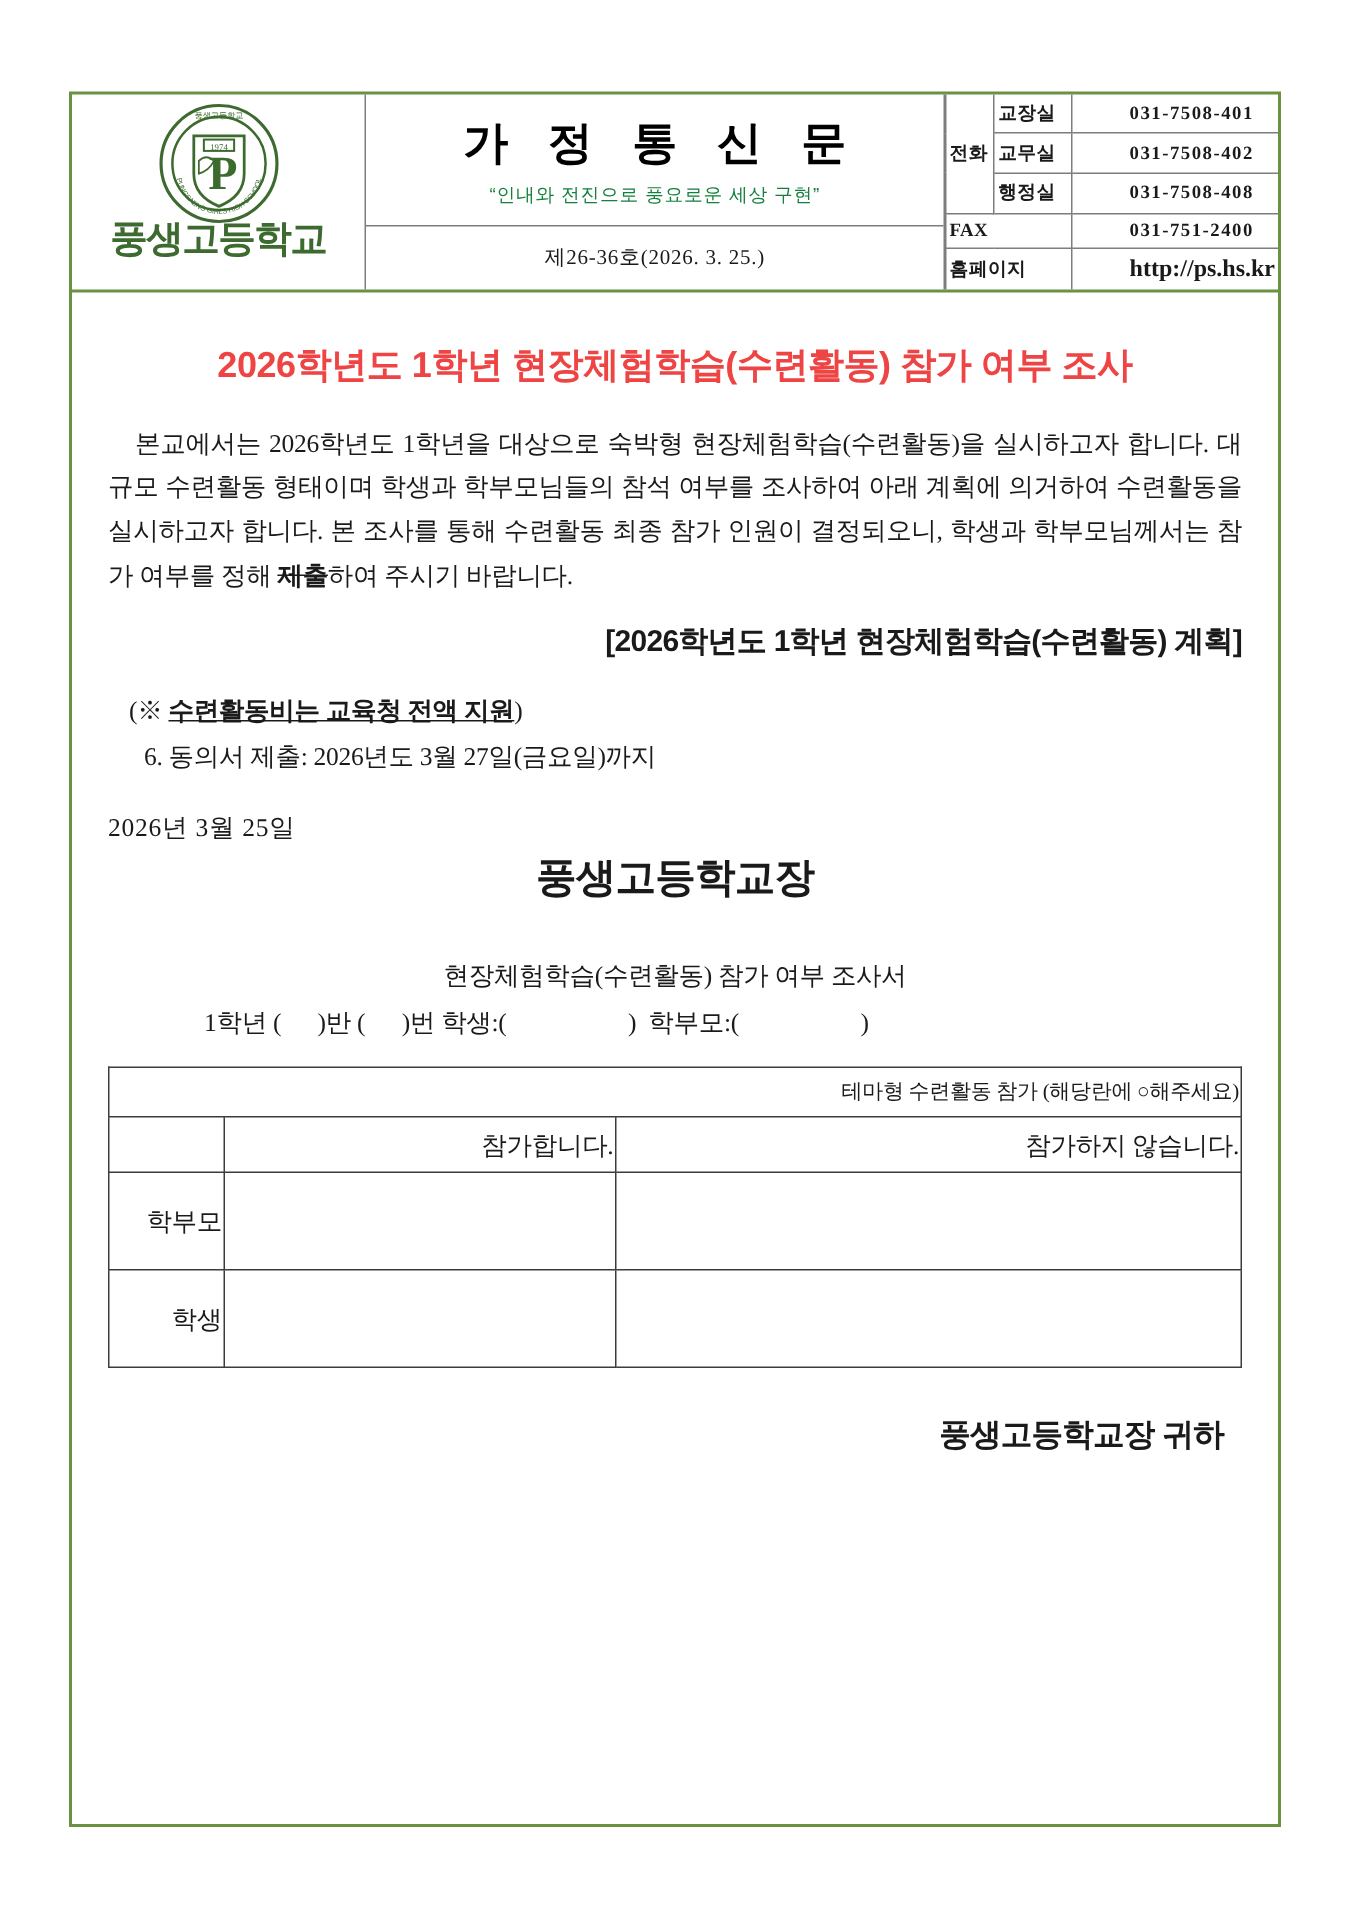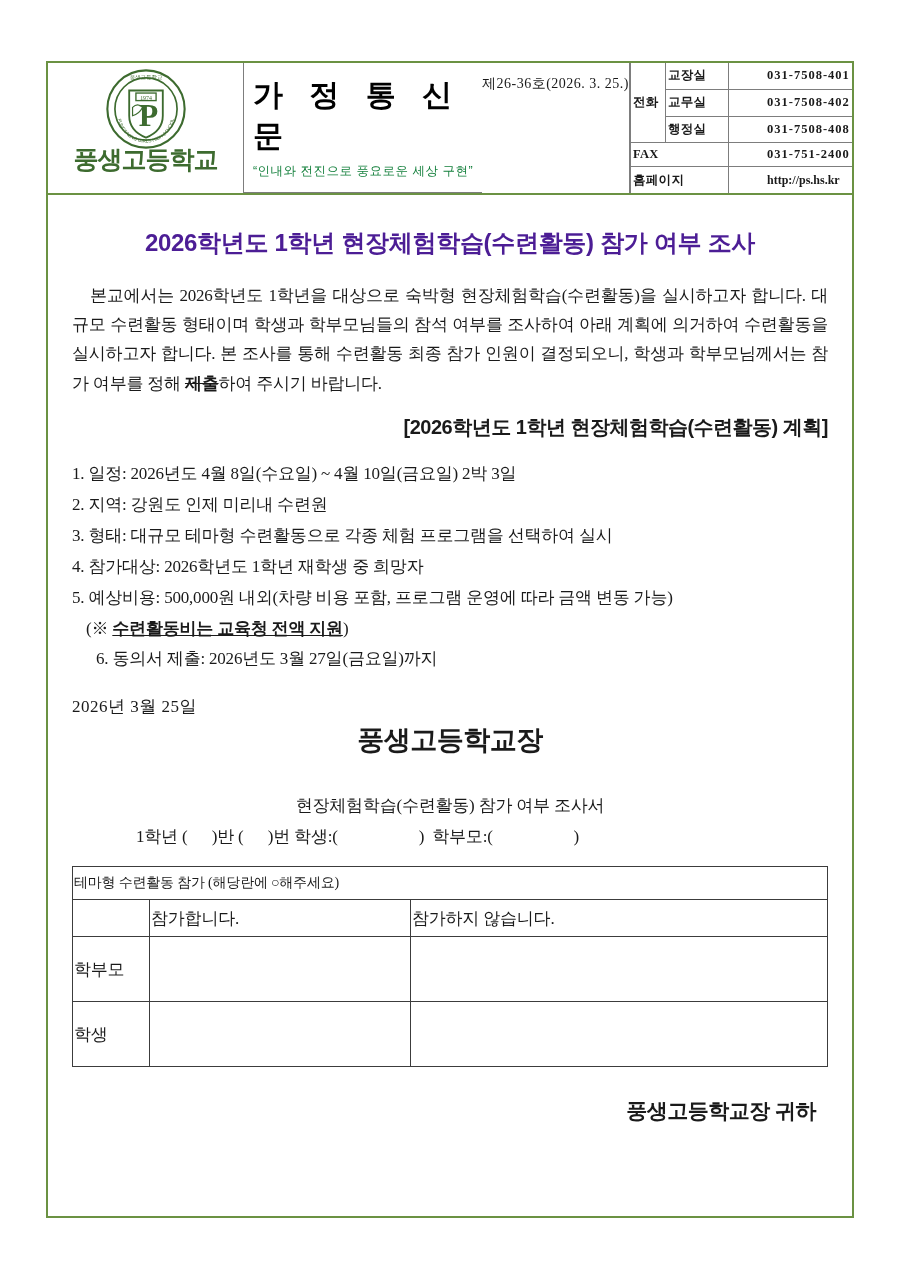--- a/index.html
+++ b/index.html
@@ -69,20 +69,21 @@
     color: #3d6b2f;
     line-height: 1;
     margin-top: -4px;
   }
 
   .masthead-title {
     flex: 1;
     border-right: 1px solid #7d7d7d;
     box-sizing: border-box;
     display: flex;
+    flex-direction: column;
   }
   .mt-top {
     flex: 1;
     border-bottom: 1px solid #7d7d7d;
     display: flex;
     flex-direction: column;
     align-items: center;
     justify-content: center;
   }
   .mt-main {
@@ -131,39 +132,39 @@
   table.contact td.label { width: 30px; font-size: 12.5px; }
   table.contact td.sub { width: 58px; }
   table.contact td.val {
     font-family: "Liberation Serif", serif;
     letter-spacing: 1px;
     font-weight: bold;
     padding-left: 38px;
   }
   table.contact td.url {
     letter-spacing: 0;
-    font-size: 12px;
+    font-size: 16px;
   }
   table.contact tr.edge-top td { border-top: none; }
   table.contact tr td:last-child { border-right: none; }
   table.contact tr:last-child td { border-bottom: none; }
 
   
   .doc-body {
     padding: 26px 24px 0 24px;
   }
 
   .doc-title {
     text-align: center;
     font-family: "Liberation Sans", "DejaVu Sans", sans-serif;
     font-weight: bold;
     font-size: 24px;
     letter-spacing: -0.3px;
     margin: 6px 0 22px 0;
-    color: #4c1d95;
+    color: #ef4444;
   }
 
   .intro {
     font-size: 17px;
     line-height: 1.72;
     text-align: justify;
     text-justify: inter-character;
     text-indent: 18px;
     margin: 0 0 16px 0;
     letter-spacing: -0.2px;
@@ -236,21 +237,21 @@
 
   
   table.answer {
     margin-top: 18px;
     width: 100%;
     border-collapse: collapse;
     font-size: 15px;
   }
   table.answer td {
     border: 1px solid #3c3c3c;
-    text-align: left;
+    text-align: right;
     letter-spacing: -0.2px;
   }
   td.ans-header { height: 30px; font-size: 14px; }
   td.ans-col    { height: 34px; font-size: 17px; }
   td.ans-rowlab { width: 74px; height: 62px; font-size: 17px; }
   td.ans-blank  { height: 62px; }
 
   .footer-line {
     text-align: right;
     font-family: "Liberation Sans", "DejaVu Sans", sans-serif;
@@ -328,27 +329,20 @@
   </div>
 
   <div class="doc-body">
 
     <div class="doc-title">2026학년도 1학년 현장체험학습(수련활동) 참가 여부 조사</div>
 
     <p class="intro"><span>본교에서는 2026학년도 1학년을 대상으로 숙박형 현장체험학습(수련활동)을 실시하고자 합니다. 대규모 수련활동 형태이며 학생과 학부모님들의 참석 여부를 조사하여 아래 계획에 의거하여 수련활동을 실시하고자 합니다. 본 조사를 통해 수련활동 최종 참가 인원이 결정되오니, 학생과 학부모님께서는 참가 여부를 정해 </span><span class="strike-bold">제출</span><span>하여 주시기 바랍니다.</span></p>
 
     <div class="plan-heading">[2026학년도 1학년 현장체험학습(수련활동) 계획]</div>
 
-    <ol class="plan-list">
-      <li>1. 일정: 2026년도 4월 8일(수요일) ~ 4월 10일(금요일) 2박 3일</li>
-      <li>2. 지역: 강원도 인제 미리내 수련원</li>
-      <li>3. 형태: 대규모 테마형 수련활동으로 각종 체험 프로그램을 선택하여 실시</li>
-      <li>4. 참가대상: 2026학년도 1학년 재학생 중 희망자</li>
-      <li>5. 예상비용: 500,000원 내외(차량 비용 포함, 프로그램 운영에 따라 금액 변동 가능)</li>
-    </ol>
 
     <div class="note-line"><span>(※ </span><span class="bu">수련활동비는 교육청 전액 지원</span><span>)</span></div>
 
     <div style="font-size:17px;line-height:1.82;letter-spacing:-0.2px;margin-left:24px;">6. 동의서 제출: 2026년도 3월 27일(금요일)까지</div>
 
 
     <div class="sign-date">2026년 3월 25일</div>
     <div class="sign-name">풍생고등학교장</div>
 
     <div class="survey-title">현장체험학습(수련활동) 참가 여부 조사서</div>

